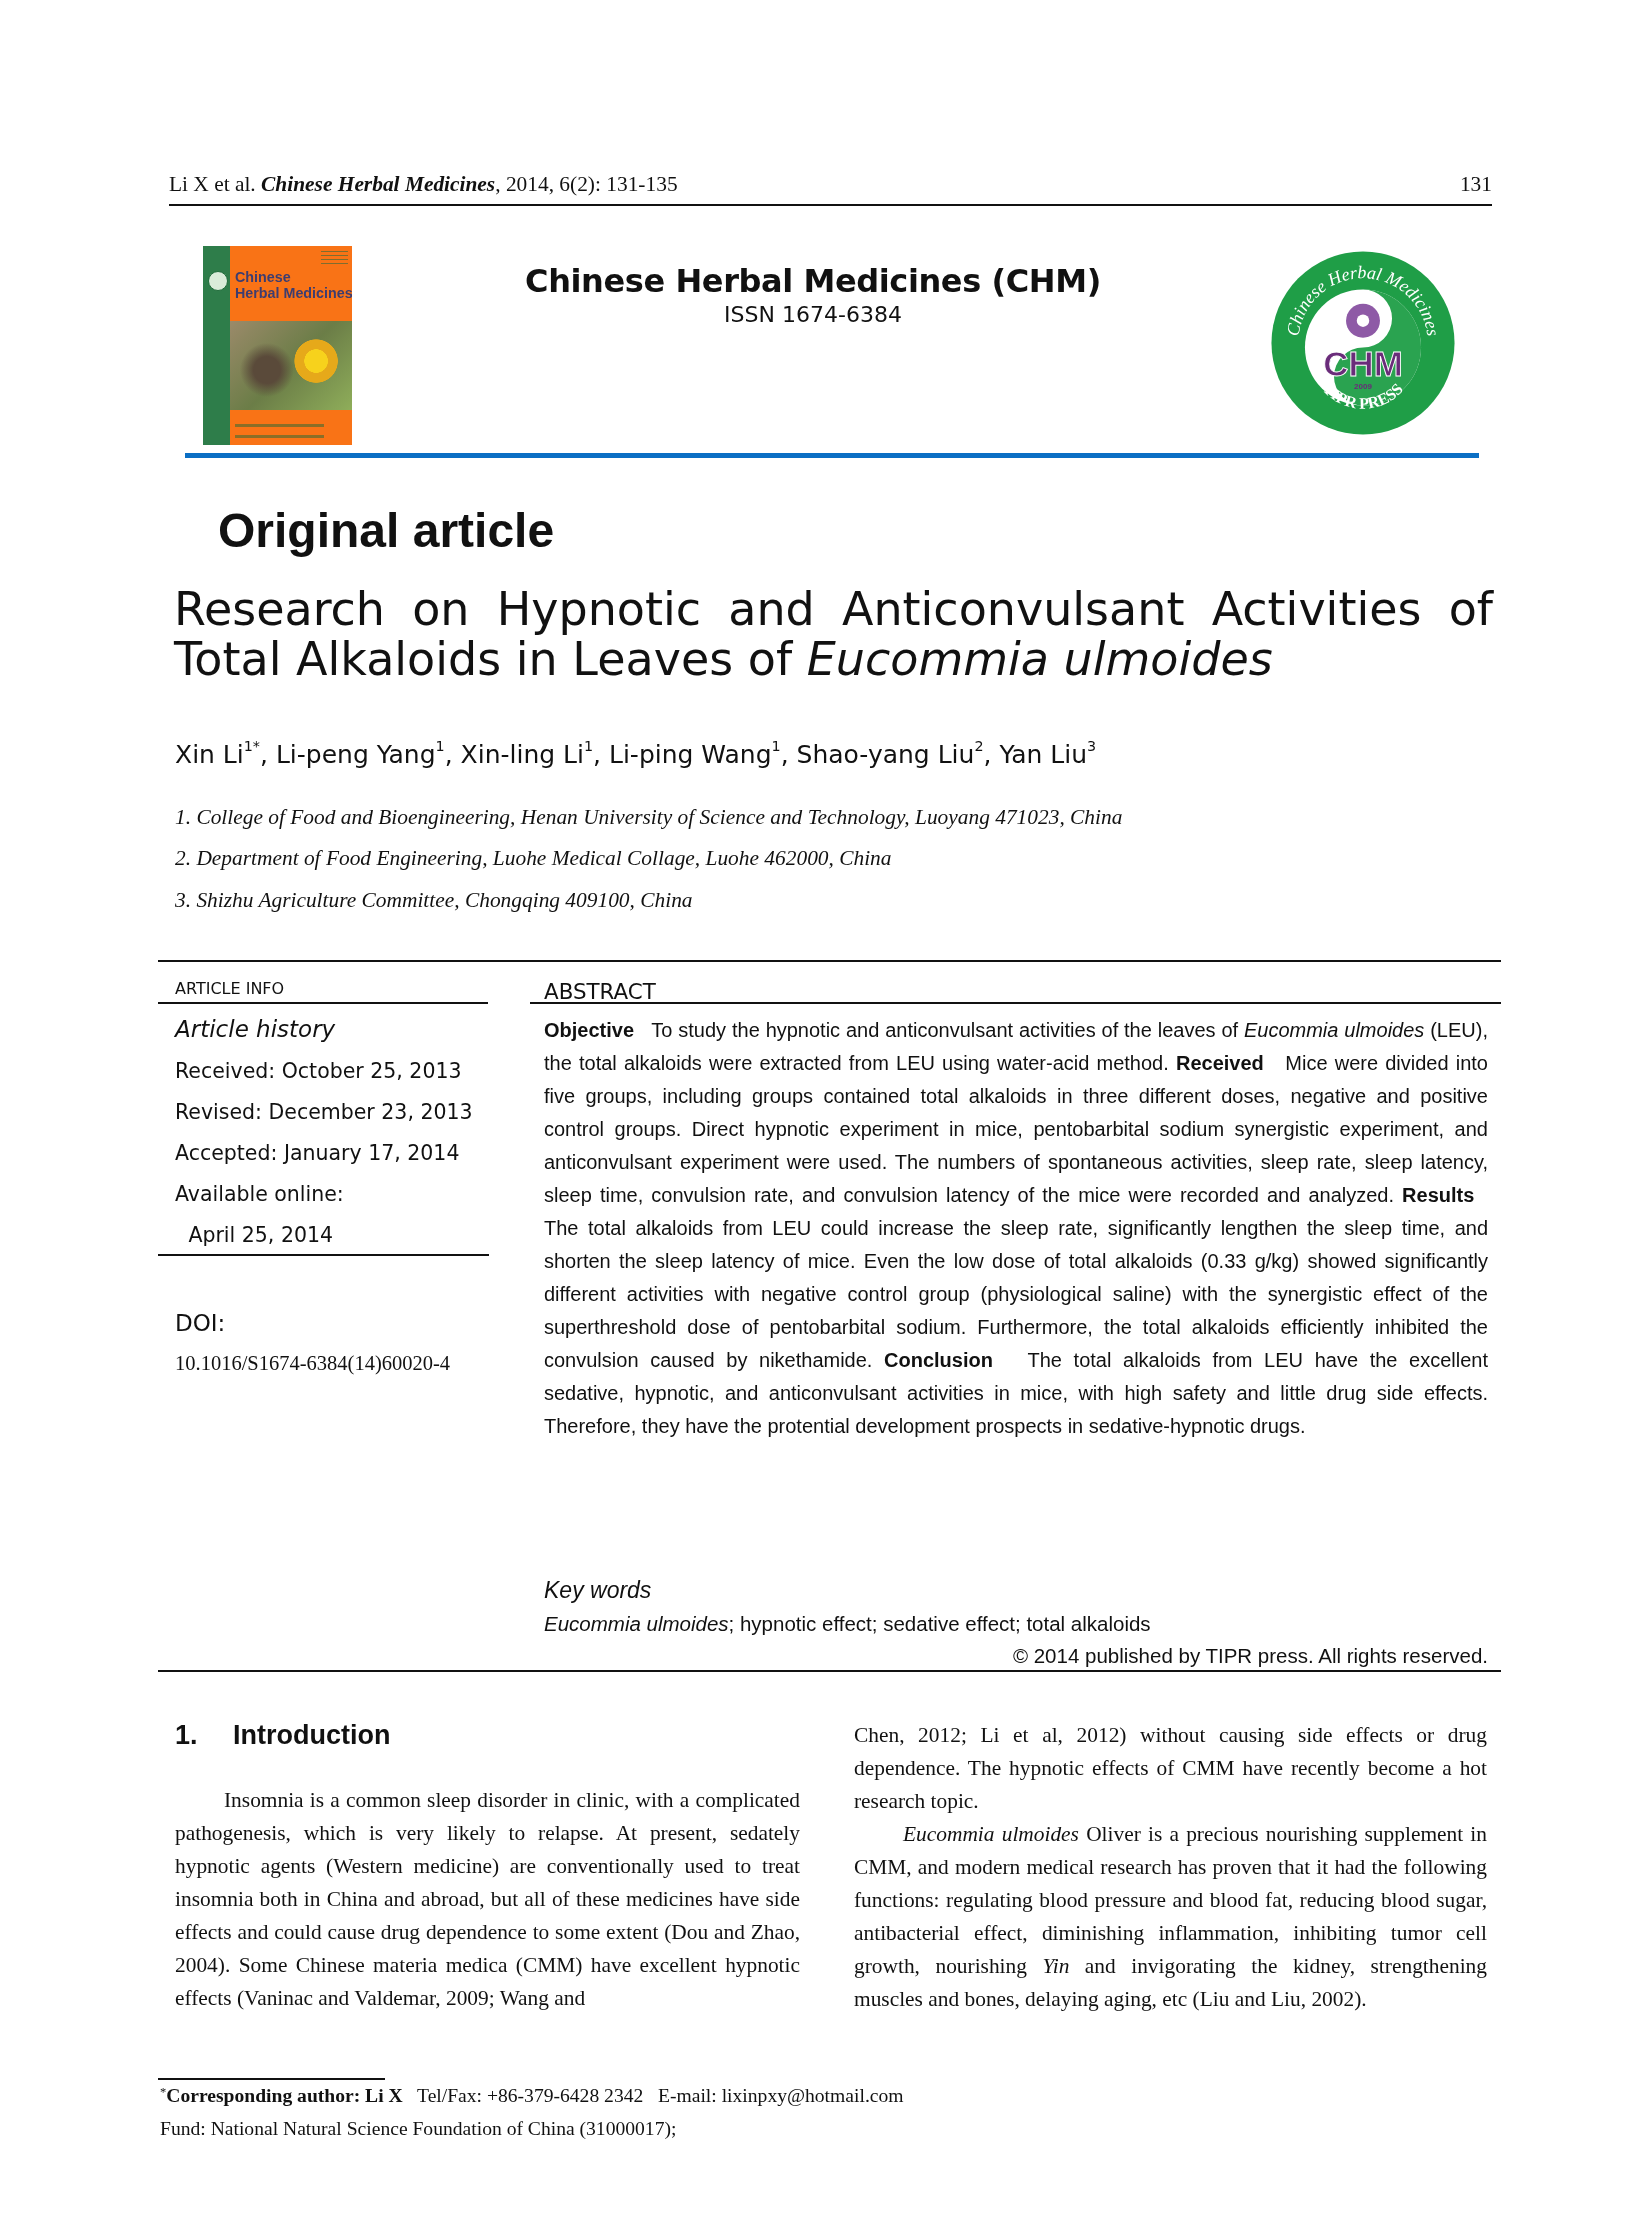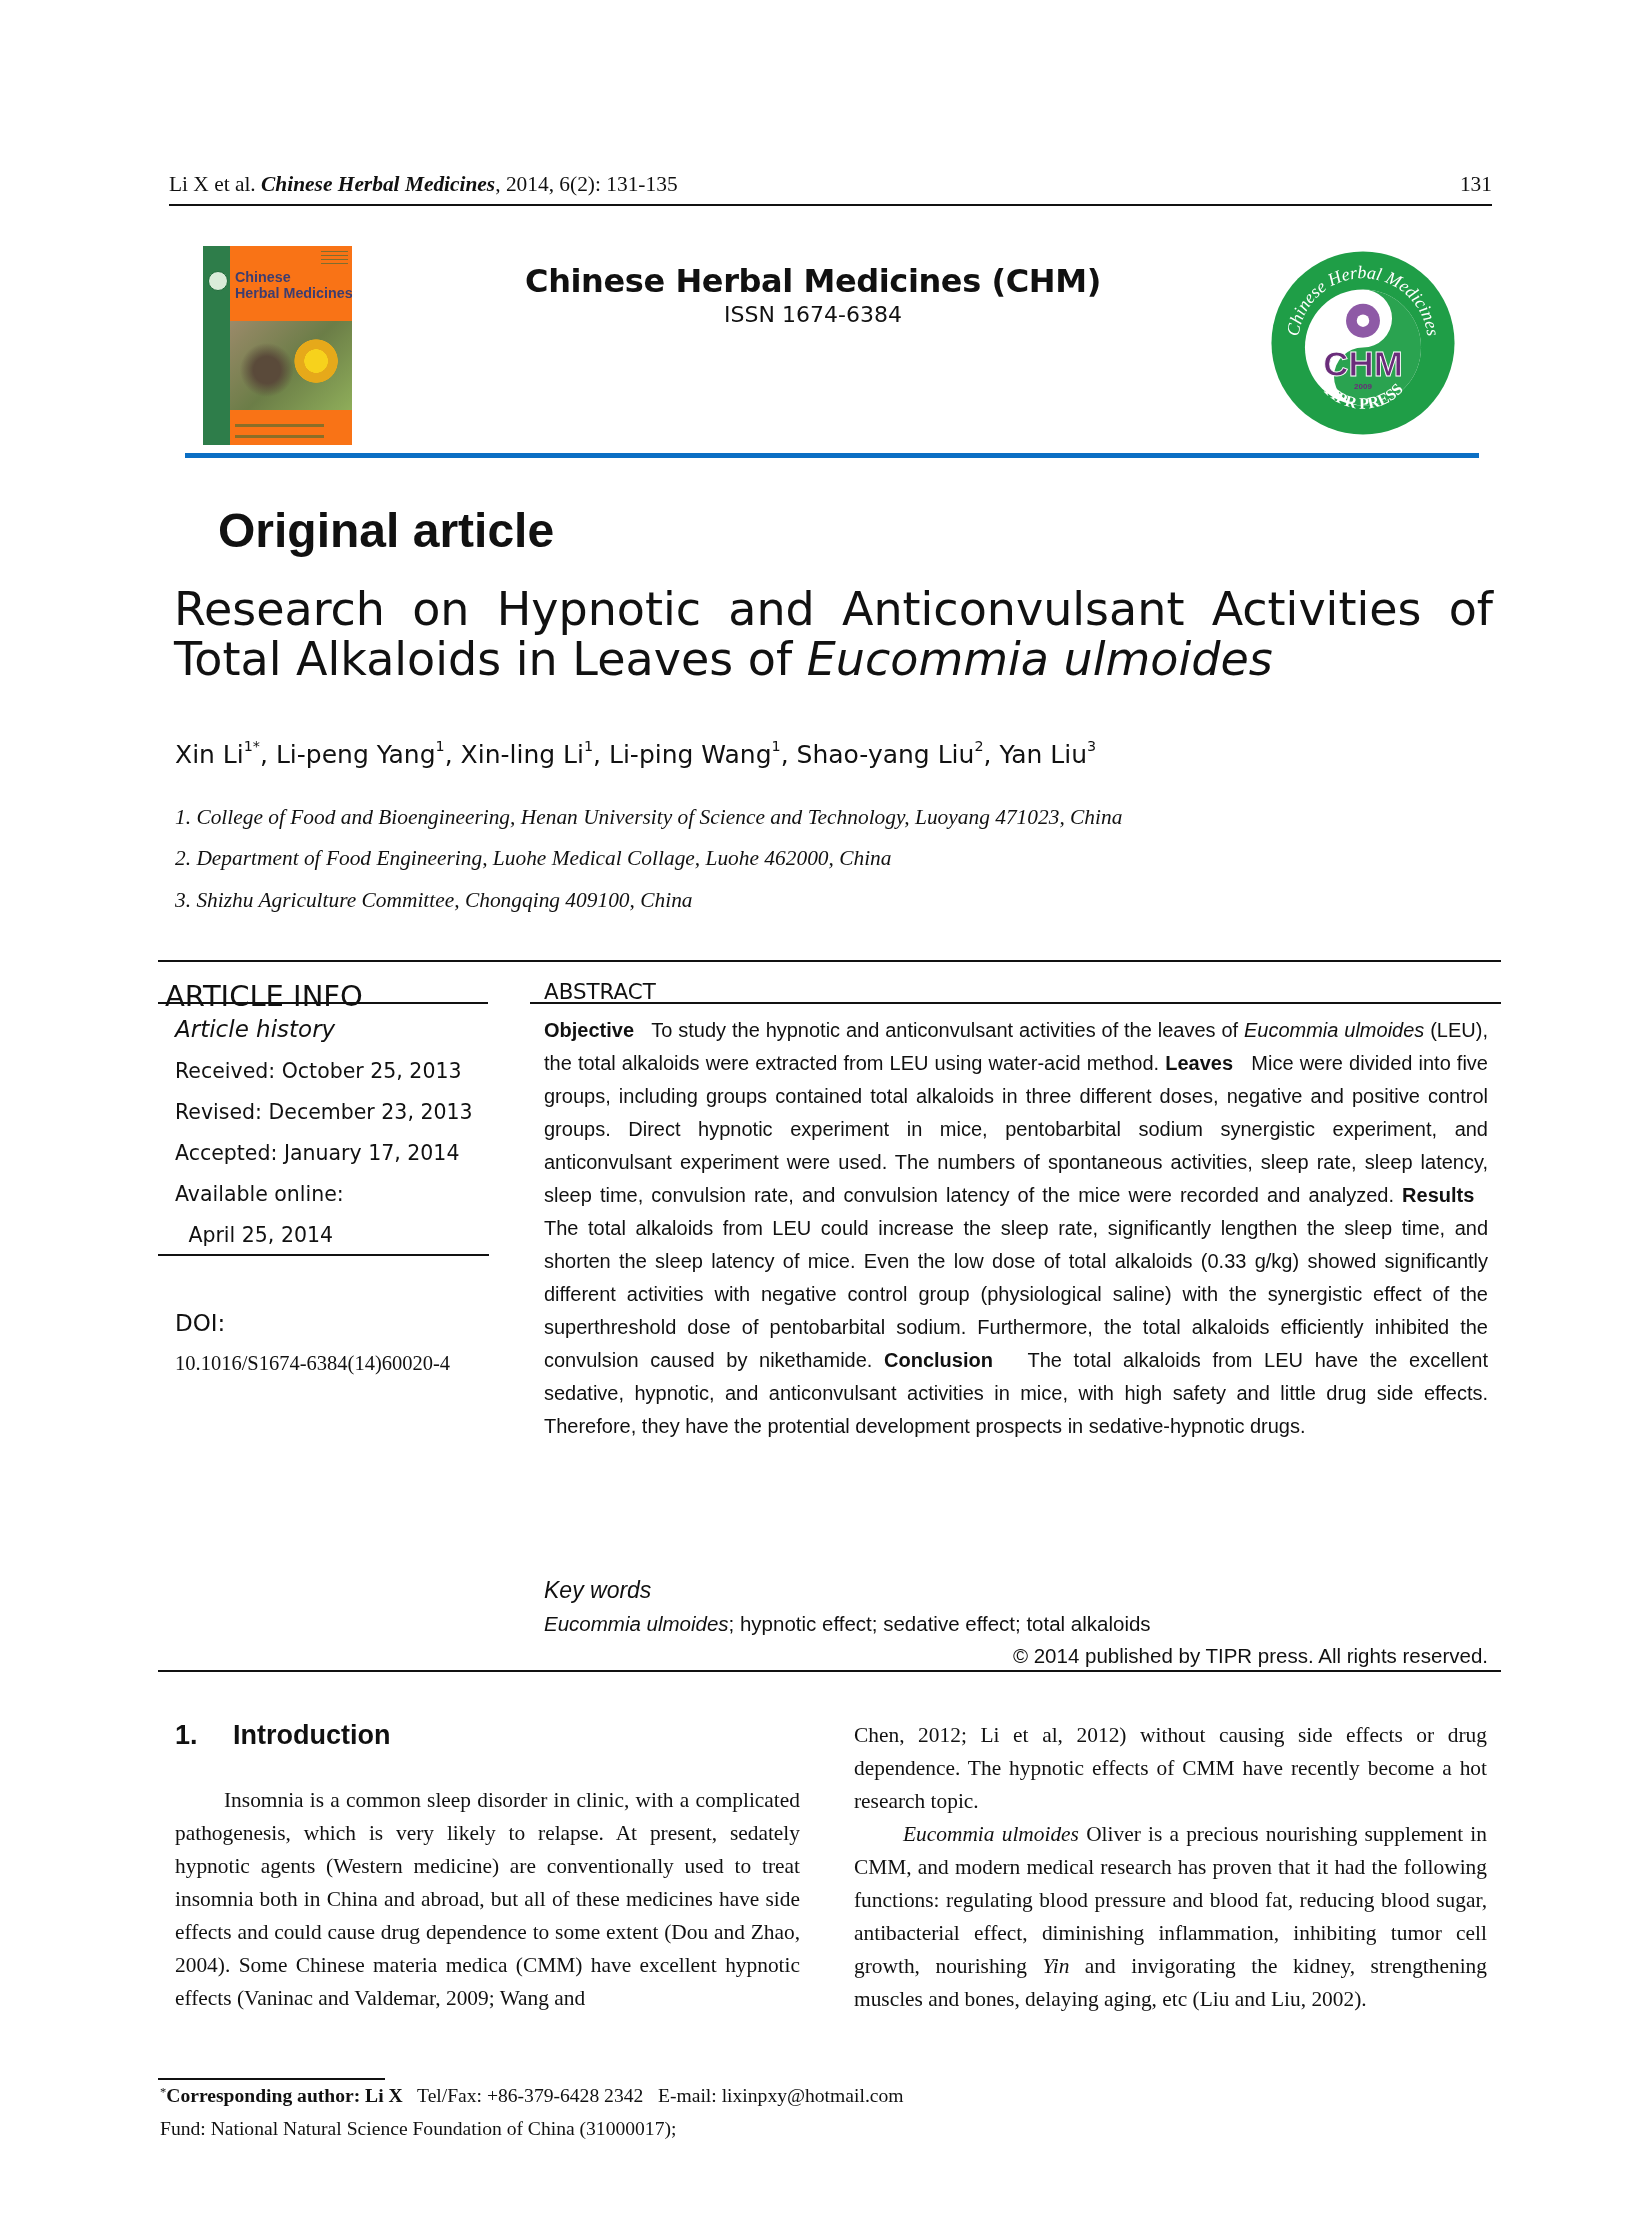--- a/index.html
+++ b/index.html
@@ -41,21 +41,21 @@
 
   
   #section-type { left:218px; top:503px; font-size:48px; font-weight:bold; }
   #title { left:174px; top:584px; width:1319px; font-size:46px; line-height:50px; text-align:justify; text-align-last:left; }
   #title .it { font-style:italic; }
   #authors { left:175px; top:740px; font-size:25px; }
   #authors sup { font-size:14.3px; vertical-align:top; position:relative; top:-1.8px; }
   .affil { left:175px; font-size:21.4px; font-style:italic; }
 
   
-  #info-head { left:165px; top:979px; font-size:29px; }
+  #info-head { left:175px; top:979px; font-size:16px; }
   #abstract-head { left:544px; top:979px; font-size:21.4px; }
   #info-body { left:175px; top:1016px; width:312px; font-size:20.5px; }
   #info-body .hist { font-style:italic; font-size:23px; margin-bottom:9px; }
   #info-body .line { height:41px; line-height:41px; white-space:nowrap; }
   #info-body .indent { padding-left:13.4px; }
   #doi-label { left:175px; top:1310px; font-size:23px; }
   #doi-val { left:175px; top:1352px; font-size:20.5px; }
 
   #abstract { left:544px; top:1014px; width:944px; font-size:20px; line-height:33px; text-align:justify; }
   #abstract b { font-weight:bold; }
@@ -158,21 +158,21 @@
   <div class="line">Accepted: January 17, 2014</div>
   <div class="line">Available online:</div>
   <div class="line indent">April 25, 2014</div>
 </div>
 <div id="doi-label" class="abs sans">DOI:</div>
 <div id="doi-val" class="abs serif">10.1016/S1674-6384(14)60020-4</div>
 
 <div id="abstract" class="abs sansc">
   <b>Objective</b>&nbsp;&nbsp;
   <span>To study the hypnotic and anticonvulsant activities of the leaves of </span><span class="it">Eucommia ulmoides</span><span> (LEU), the total alkaloids were extracted from LEU using water-acid method. </span>
-  <b>Leaves</b>&nbsp;&nbsp;
+  <b>Received</b>&nbsp;&nbsp;
   <span>Mice were divided into five groups, including groups contained total alkaloids in three different doses, negative and positive control groups. Direct hypnotic experiment in mice, pentobarbital sodium synergistic experiment, and anticonvulsant experiment were used. The numbers of spontaneous activities, sleep rate, sleep latency, sleep time, convulsion rate, and convulsion latency of the mice were recorded and analyzed. </span>
   <b>Results</b>&nbsp;&nbsp;
   <span>The total alkaloids from LEU could increase the sleep rate, significantly lengthen the sleep time, and shorten the sleep latency of mice. Even the low dose of total alkaloids (0.33 g/kg) showed significantly different activities with negative control group (physiological saline) with the synergistic effect of the superthreshold dose of pentobarbital sodium. Furthermore, the total alkaloids efficiently inhibited the convulsion caused by nikethamide. </span>
   <b>Conclusion</b>&nbsp;&nbsp;
   <span>The total alkaloids from LEU have the excellent sedative, hypnotic, and anticonvulsant activities in mice, with high safety and little drug side effects. Therefore, they have the protential development prospects in sedative-hypnotic drugs.</span>
 </div>
 
 <div id="kw-label" class="abs sansc">Key words</div>
 <div id="kw-list" class="abs sansc"><span class="it">Eucommia ulmoides</span><span>; hypnotic effect; sedative effect; total alkaloids</span></div>
 <div id="copyright" class="abs sansc">© 2014 published by TIPR press. All rights reserved.</div>

